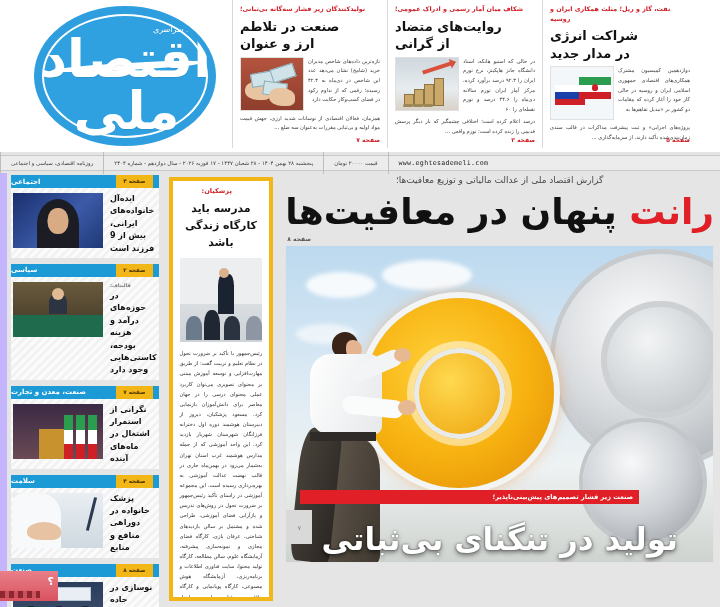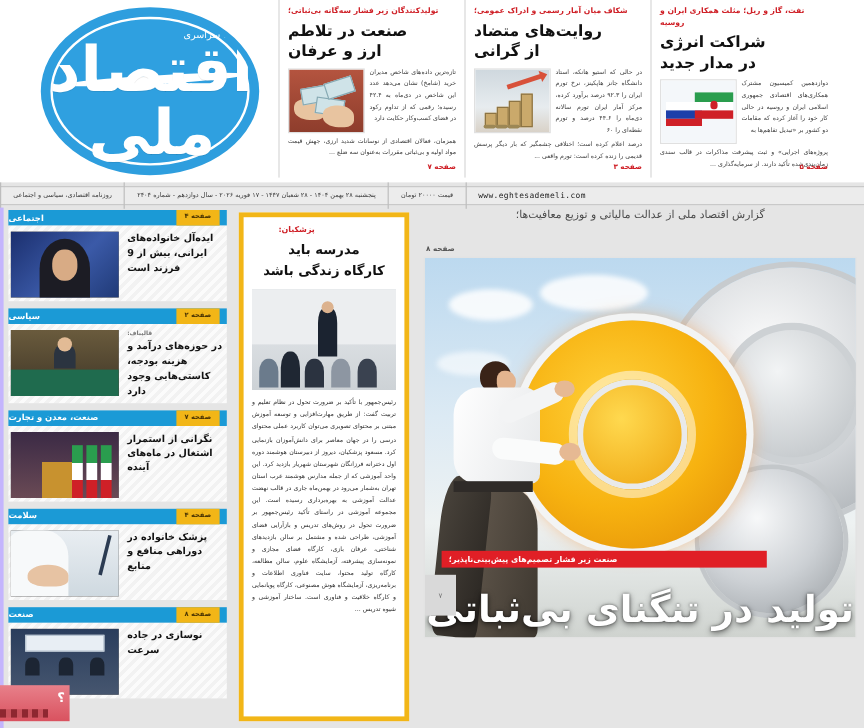--- a/index.html
+++ b/index.html
@@ -233,21 +233,21 @@
     display: flex;
     flex-direction: row-reverse;
     box-sizing: border-box;
   }
 
   
   .sidebar {
     width: 195px;
     padding: 2px 6px 0 4px;
     box-sizing: border-box;
-    border-left: 3px solid #c4b5fd;
+    border-left: 7px solid #c4b5fd;
   }
   .side-sec { margin-bottom: 6px; }
   .side-bar {
     height: 13px;
     background: #1b9ad6;
     display: flex;
     flex-direction: row-reverse;
     align-items: center;
     justify-content: space-between;
     padding: 0 6px 0 0;
@@ -382,21 +382,21 @@
   .leadcol {
     flex: 1;
     padding: 0 6px 0 8px;
     box-sizing: border-box;
     position: relative;
   }
   .lead-kicker {
     font-size: 9px;
     color: #4a4a4a;
     text-align: center;
-    margin: 2px 0 19px 0;
+    margin: 2px 0 6px 0;
     letter-spacing: -0.2px;
   }
   .lead-head {
     font-size: 36px;
     font-weight: bold;
     text-align: center;
     line-height: 1.18;
     color: #111111;
     letter-spacing: -1.4px;
     margin-bottom: 2px;
@@ -470,21 +470,21 @@
 
   .lead-banner {
     position: absolute;
     right: 74px;
     left: 14px;
     bottom: 58px;
     background: #e01f26;
     color: #ffffff;
     font-size: 6.6px;
     font-weight: bold;
-    text-align: left;
+    text-align: right;
     padding: 3px 6px;
     letter-spacing: -0.2px;
     box-sizing: border-box;
   }
   .lead-bottomhead {
     position: absolute;
     left: 0; right: 0;
     bottom: 6px;
     text-align: center;
     color: #ffffff;
@@ -540,21 +540,21 @@
 <div class="page">
 
   <div class="topstrip">
 
     <div style="width:232px;height:148px;flex:none;"></div>
 
     <div class="teaser">
       <div class="teaser-kicker">تولیدکنندگان زیر فشار سه‌گانه بی‌ثباتی؛</div>
       <div class="teaser-head">
         <div>صنعت در تلاطم</div>
-        <div>ارز و عرفان</div>
+        <div>ارز و عنوان</div>
       </div>
       <div class="teaser-body">
         <div class="teaser-img">
           <div class="moneyart">
             <div class="hand" style="left:4px;top:24px;"></div>
             <div class="bill" style="left:10px;top:14px;"></div>
             <div class="bill" style="left:22px;top:24px;transform:rotate(8deg);"></div>
             <div class="bill" style="left:30px;top:8px;transform:rotate(-18deg);"></div>
             <div class="hand" style="left:28px;top:30px;"></div>
           </div>
@@ -760,20 +760,21 @@
 
           </div>
         </div>
         <div class="mid-text">رئیس‌جمهور با تأکید بر ضرورت تحول در نظام تعلیم و تربیت گفت: از طریق مهارت‌افزایی و توسعه آموزش مبتنی بر محتوای تصویری می‌توان کاربرد عملی محتوای درسی را در جهان معاصر برای دانش‌آموزان بازنمایی کرد. مسعود پزشکیان، دیروز از دبیرستان هوشمند دوره اول دخترانه فرزانگان شهرستان شهریار بازدید کرد. این واحد آموزشی که از جمله مدارس هوشمند غرب استان تهران به‌شمار می‌رود در بهمن‌ماه جاری در قالب نهضت عدالت آموزشی به بهره‌برداری رسیده است. این مجموعه آموزشی در راستای تأکید رئیس‌جمهور بر ضرورت تحول در روش‌های تدریس و بازآرایی فضای آموزشی، طراحی شده و مشتمل بر سالن بازدیدهای شناختی، عرفان بازی، کارگاه فضای مجازی و نمونه‌سازی پیشرفته، آزمایشگاه علوم، سالن مطالعه، کارگاه تولید محتوا، سایت فناوری اطلاعات و برنامه‌ریزی، آزمایشگاه هوش مصنوعی، کارگاه پویانمایی و کارگاه خلاقیت و فناوری است. ساختار آموزشی و شیوه تدریس ...</div>
 
       </div>
     </div>
 
     <div class="leadcol">
       <div class="lead-kicker">گزارش اقتصاد ملی از عدالت مالیاتی و توزیع معافیت‌ها؛</div>
+      <div class="lead-head"><span class="hl">رانت</span><span> پنهان در معافیت‌ها</span></div>
       <div class="lead-pageref">صفحه ۸</div>
 
       <div class="lead-photo">
         <div class="cloud" style="left:20px;top:26px;width:70px;height:26px;"></div>
         <div class="cloud" style="left:96px;top:14px;width:90px;height:30px;"></div>
         <div class="cloud" style="left:10px;top:78px;width:60px;height:20px;opacity:.6;"></div>
         <div class="cloud" style="left:150px;top:64px;width:80px;height:24px;opacity:.55;"></div>
 
         <div class="gear gear-silver"></div>
         <div class="gear gear-silver-sm"></div>

